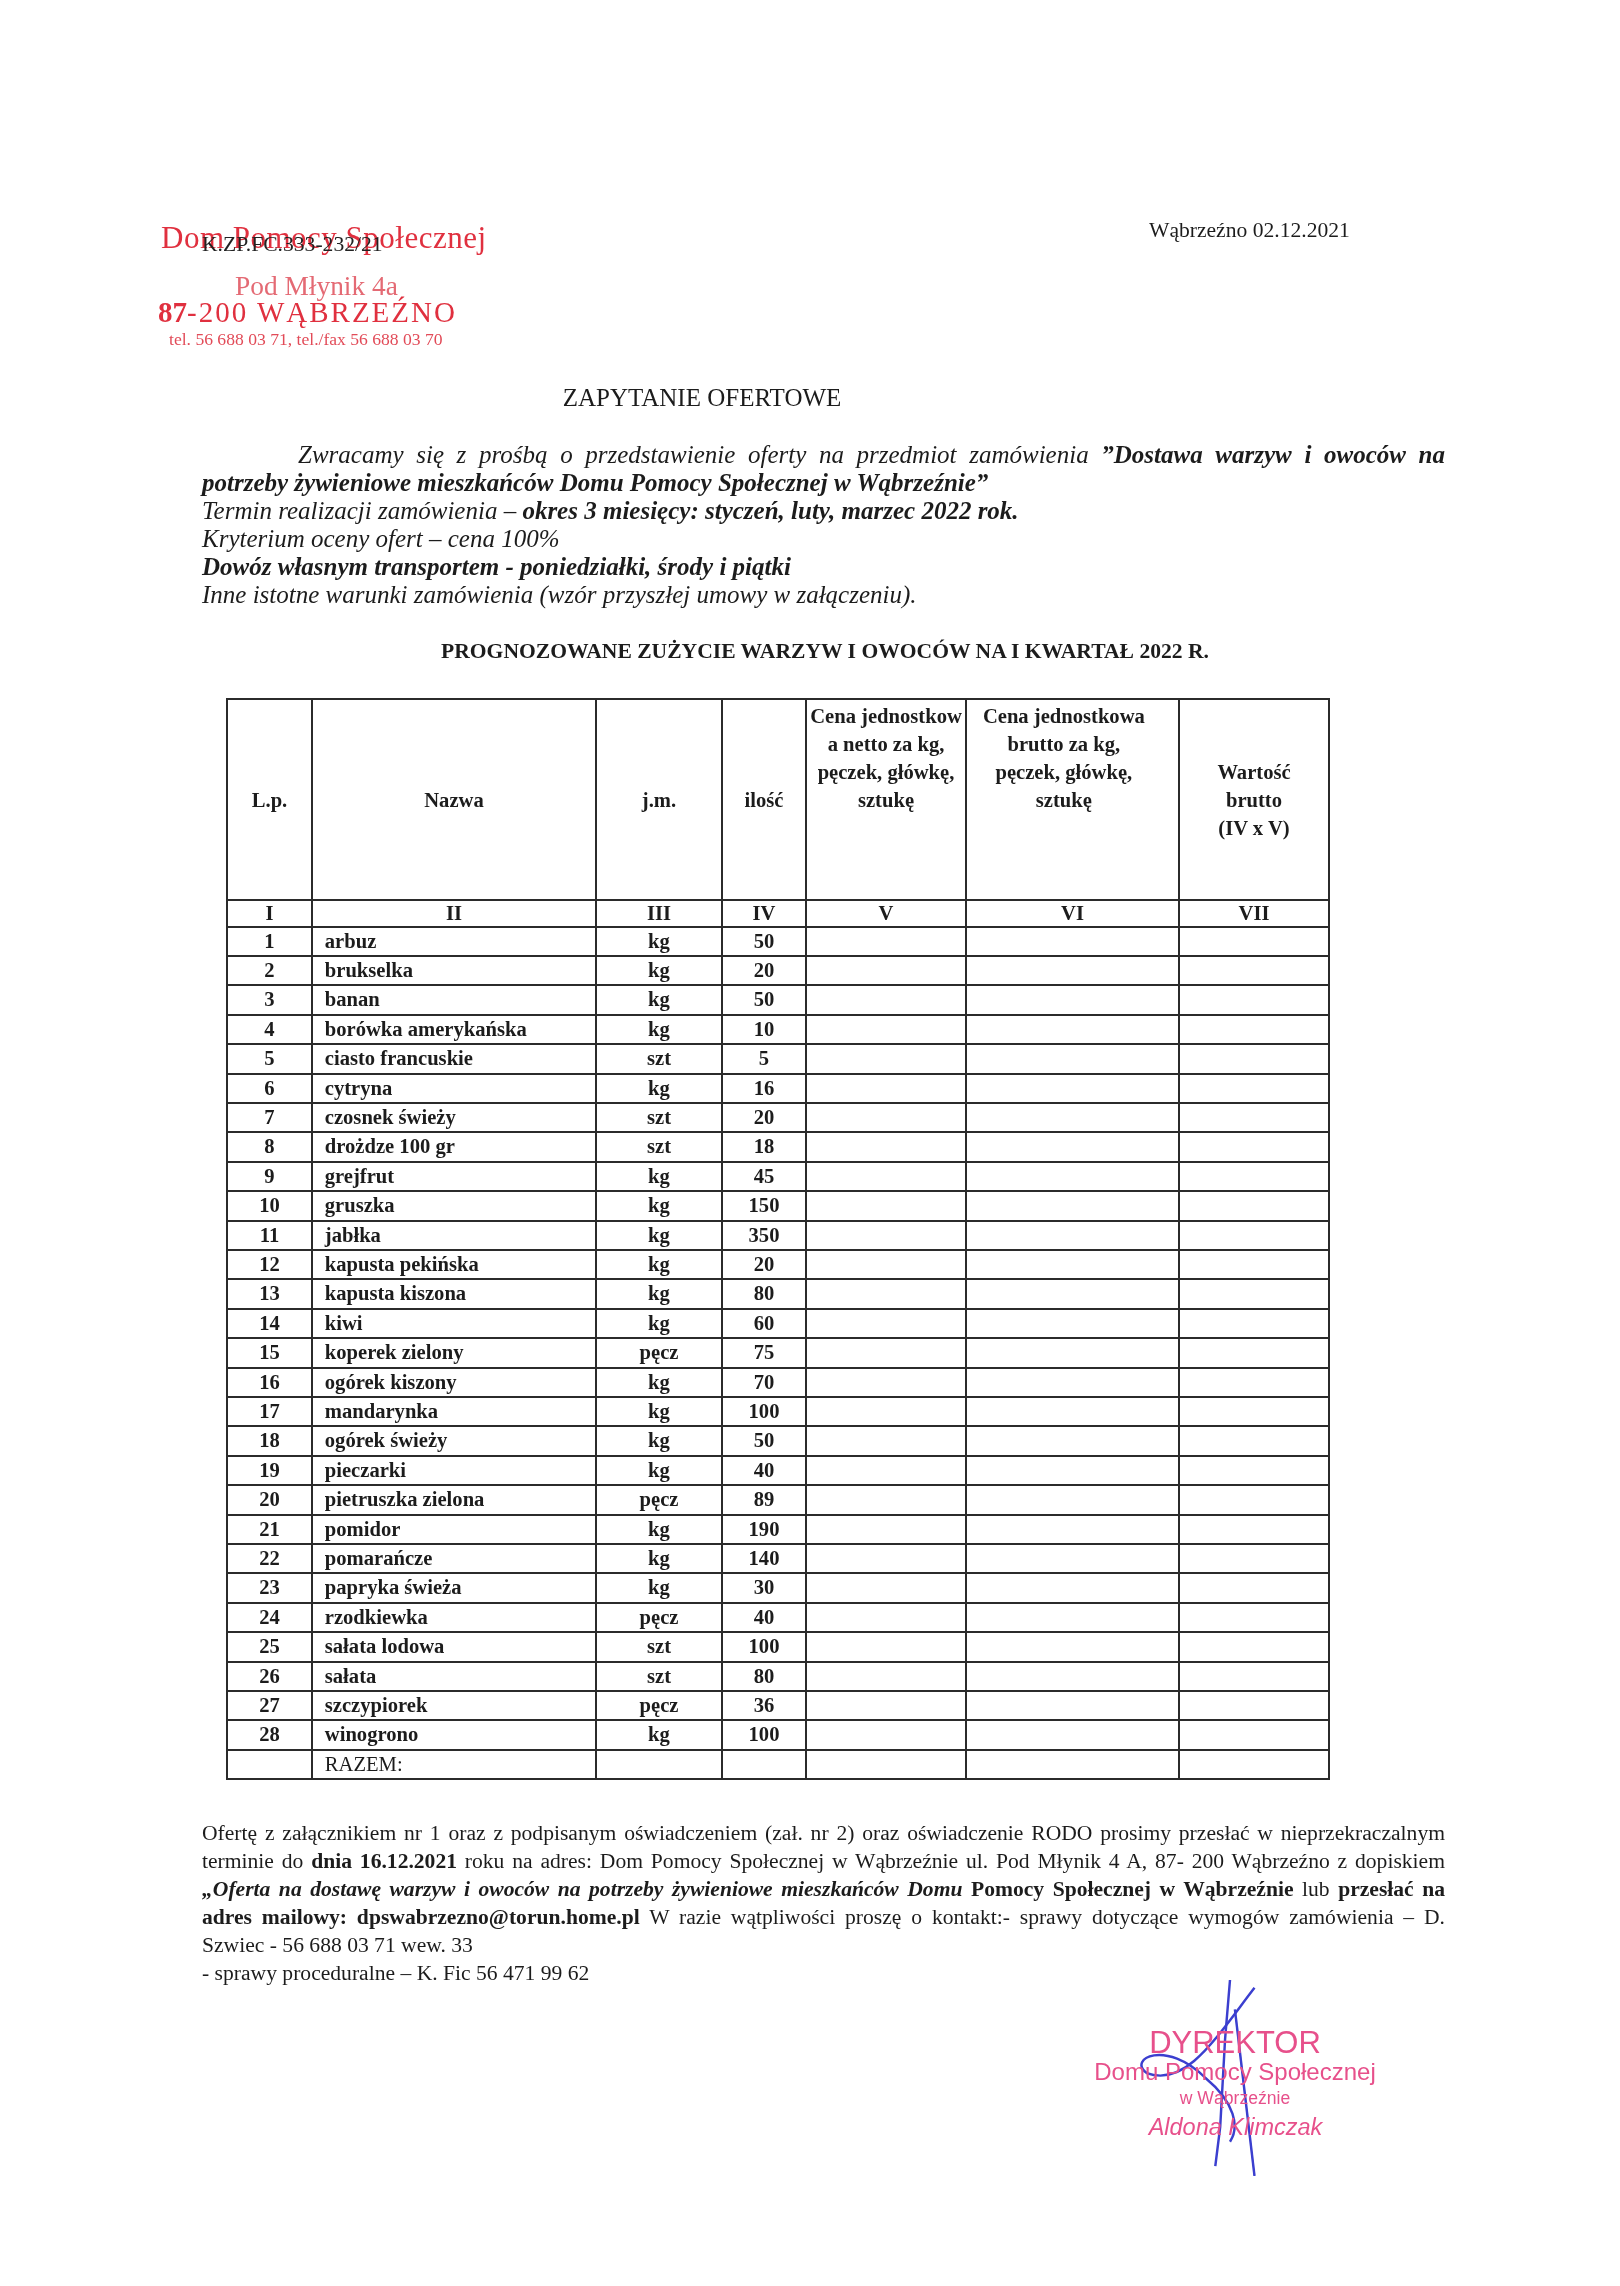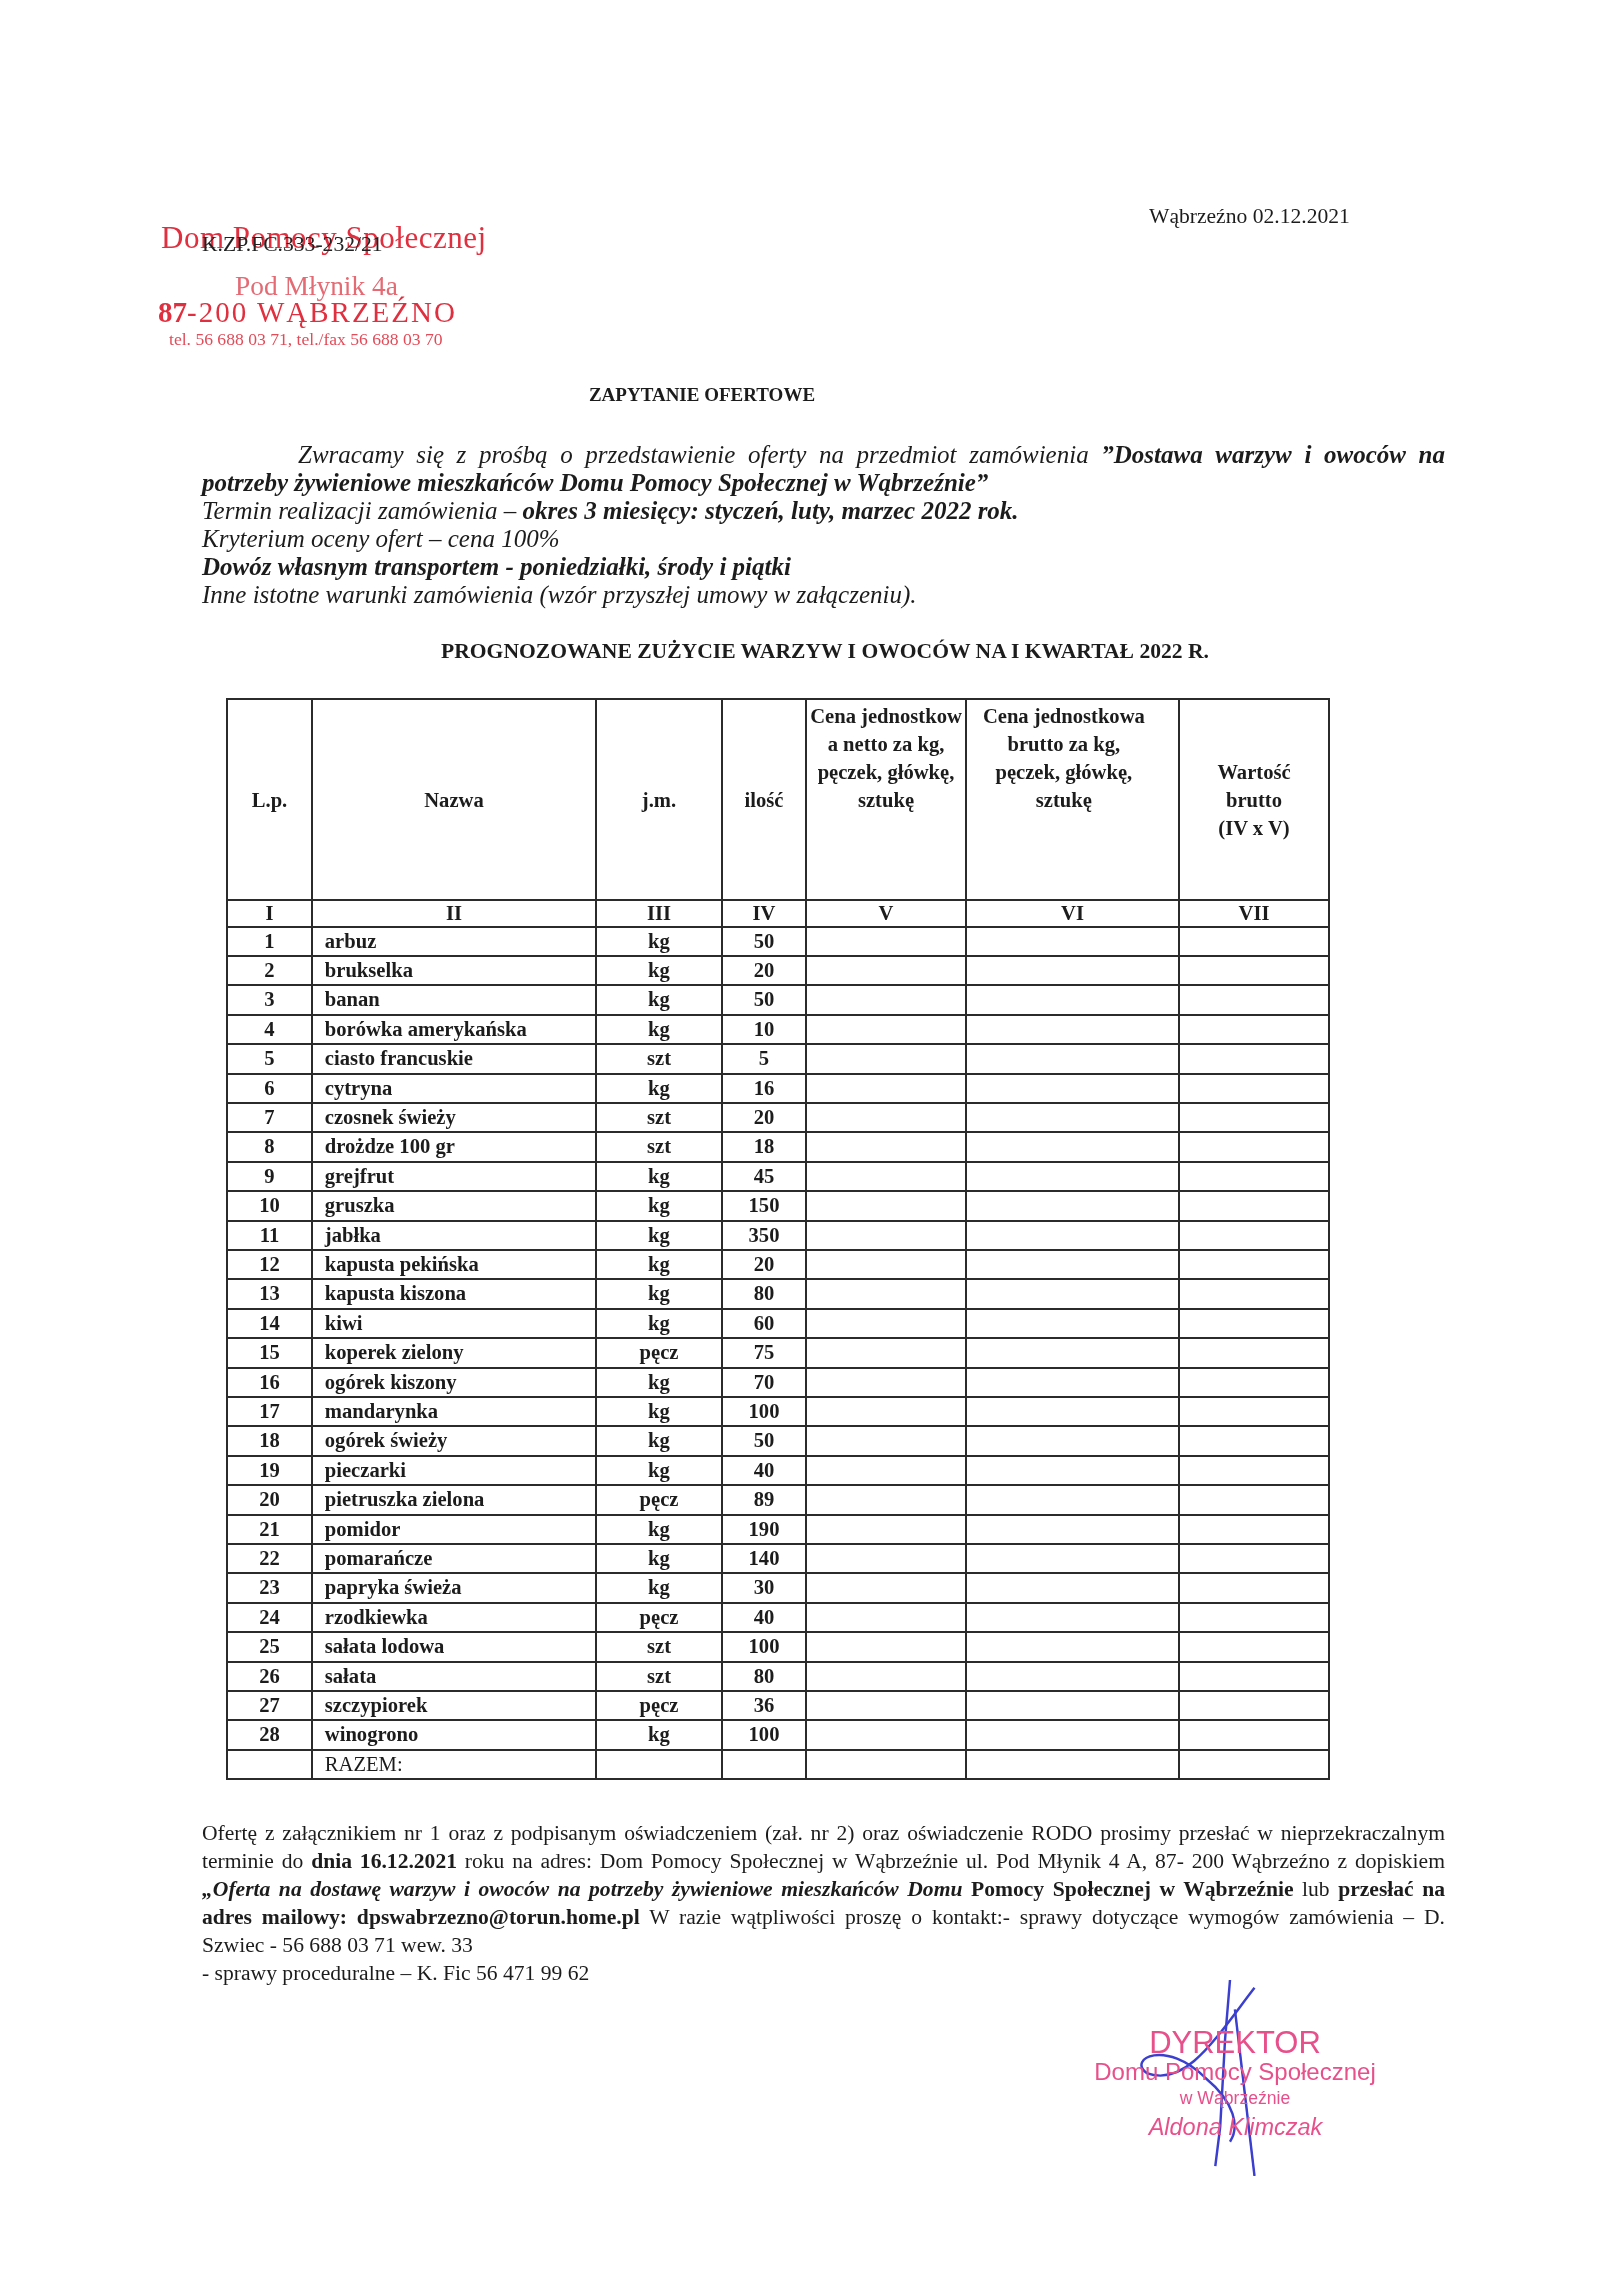--- a/index.html
+++ b/index.html
@@ -6,22 +6,22 @@
   body { width:1620px; height:2287px; position:relative; overflow:hidden;
          font-family:"Liberation Serif", "DejaVu Serif", serif; color:#1c1c1c; }
   .abs { position:absolute; }
   .stamp { color:#e0303f; font-family:"Liberation Serif", serif; }
   .stamp-l1 { left:161px; top:220px; font-size:31px; letter-spacing:0.5px; }
   .stamp-l3 { left:235px; top:271px; font-size:27.4px; color:#e46a74; }
   .stamp-l4 { left:158px; top:296px; font-size:29px; letter-spacing:2px; }
   .stamp-l4 b { font-weight:bold; letter-spacing:0; }
   .stamp-l5 { left:169px; top:329px; font-size:17.6px; color:#e24b58; }
   .signature-ref { left:202px; top:232px; font-size:21.6px; color:#222; }
-  .city-date { left:1149px; top:204px; font-size:21.6px; }
-  .title { left:0; width:1404px; top:384px; text-align:center; font-weight:bold; font-size:19px; }
+  .city-date { left:1149px; top:218px; font-size:21.6px; }
+  .title { left:0; width:1404px; top:384px; text-align:center; font-weight:normal; font-size:25px; }
   .para { left:202px; width:1243px; font-size:25px; line-height:28px;font-style:italic; }
   .para p { margin:0; }
   .indent { text-indent:96px; text-align:justify; }
   .subtitle { left:0; width:1650px; top:639px; text-align:center; font-weight:bold; font-size:21.6px; }
   table.grid { position:absolute; left:226px; top:698px; border-collapse:collapse; font-size:20.6px; }
   table.grid td { border:2px solid #2b2b2b; padding:0; font-weight:bold; text-align:center; vertical-align:middle; }
   table.grid thead td { line-height:28px; }
   table.grid tr.data td { height:27.4px; line-height:27.4px; }
   table.grid td.name { text-align:left; padding-left:11.8px; }
   table.grid tr.roman td { height:24.5px; line-height:24.5px; }

